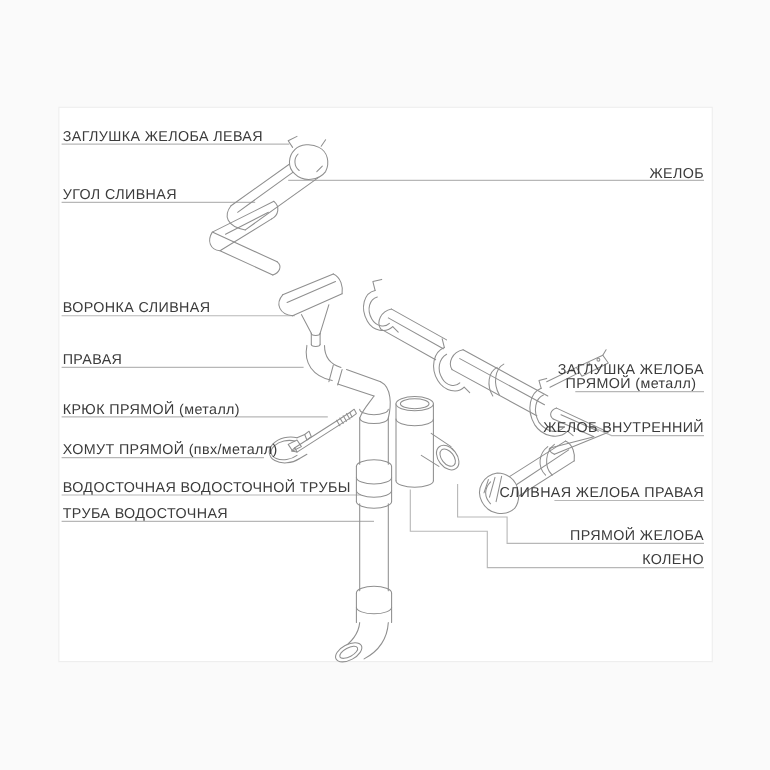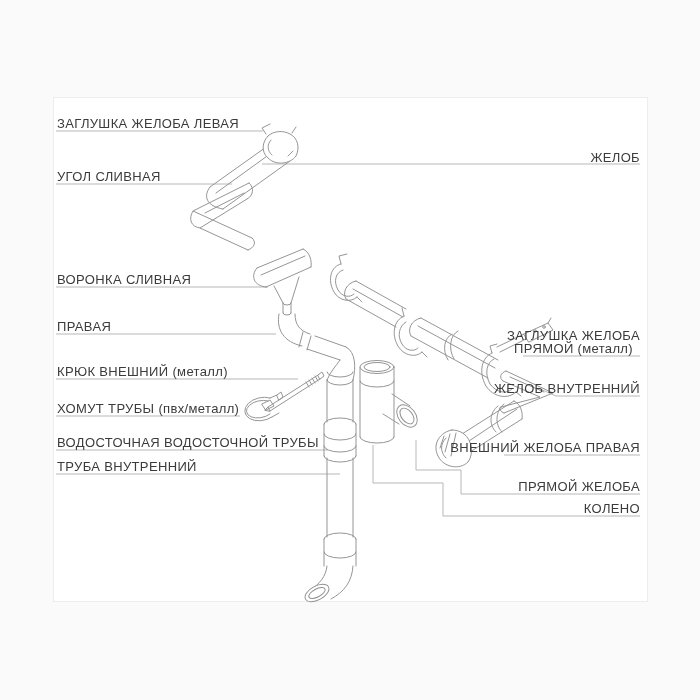--- a/index.html
+++ b/index.html
@@ -197,24 +197,24 @@
     <path class="part solid" d="M452,430 C440,432 432,444 438,456 C444,468 460,470 468,462 C474,454 472,440 464,434 C460,431 456,430 452,430 Z"></path>
     <path class="part" d="M446,438 C440,444 440,452 446,458"></path>
     <path class="part" d="M444,436 L440,448 M450,434 L445,452 M456,433 L451,456"></path>
   </g>
 </svg>
 
 <div class="lbl" style="left:57px;top:117px">ЗАГЛУШКА ЖЕЛОБА ЛЕВАЯ</div>
 <div class="lbl" style="left:57px;top:170px">УГОЛ СЛИВНАЯ</div>
 <div class="lbl" style="left:57px;top:273px">ВОРОНКА СЛИВНАЯ</div>
 <div class="lbl" style="left:57px;top:320px">ПРАВАЯ</div>
-<div class="lbl" style="left:57px;top:365px">КРЮК ВНЕШНИЙ (металл)</div>
-<div class="lbl" style="left:57px;top:402px">ХОМУТ ТРУБЫ (пвх/металл)</div>
+<div class="lbl" style="left:57px;top:365px">КРЮК ПРЯМОЙ (металл)</div>
+<div class="lbl" style="left:57px;top:402px">ХОМУТ ПРЯМОЙ (пвх/металл)</div>
 <div class="lbl" style="left:57px;top:436px">ВОДОСТОЧНАЯ ВОДОСТОЧНОЙ ТРУБЫ</div>
-<div class="lbl" style="left:57px;top:460px">ТРУБА ВНУТРЕННИЙ</div>
+<div class="lbl" style="left:57px;top:460px">ТРУБА ВОДОСТОЧНАЯ</div>
 
 <div class="lbl right" style="right:60px;top:151px">ЖЕЛОБ</div>
 <div class="lbl right" style="right:60px;top:329px">ЗАГЛУШКА ЖЕЛОБА
 ПРЯМОЙ (металл)</div>
 <div class="lbl right" style="right:60px;top:382px">ЖЕЛОБ ВНУТРЕННИЙ</div>
-<div class="lbl right" style="right:60px;top:441px">ВНЕШНИЙ ЖЕЛОБА ПРАВАЯ</div>
+<div class="lbl right" style="right:60px;top:441px">СЛИВНАЯ ЖЕЛОБА ПРАВАЯ</div>
 <div class="lbl right" style="right:60px;top:480px">ПРЯМОЙ ЖЕЛОБА</div>
 <div class="lbl right" style="right:60px;top:502px">КОЛЕНО</div>
 
 </body></html>

